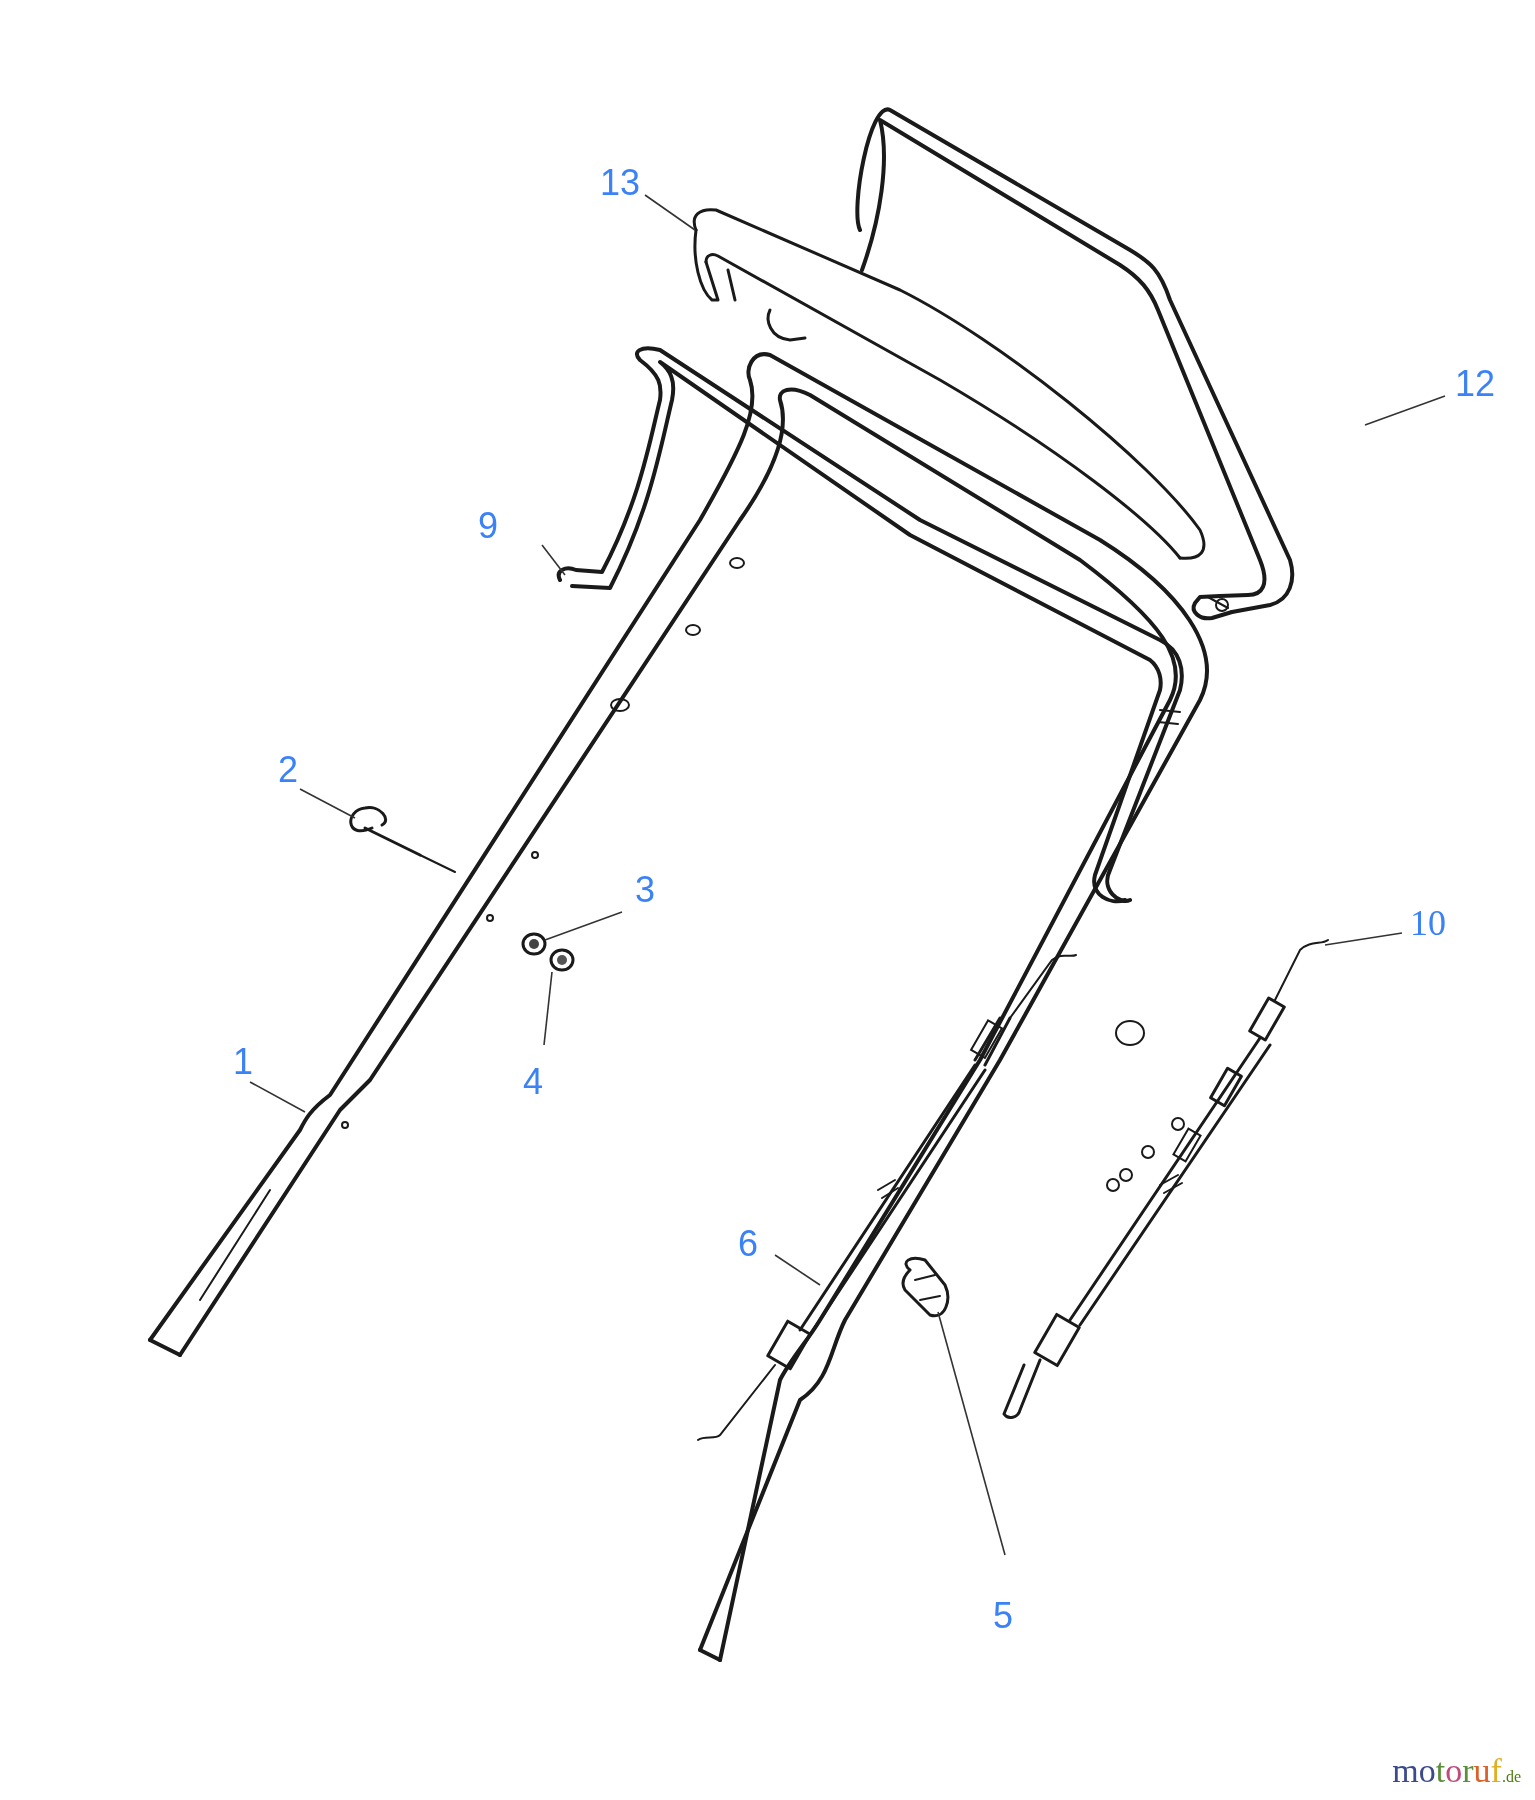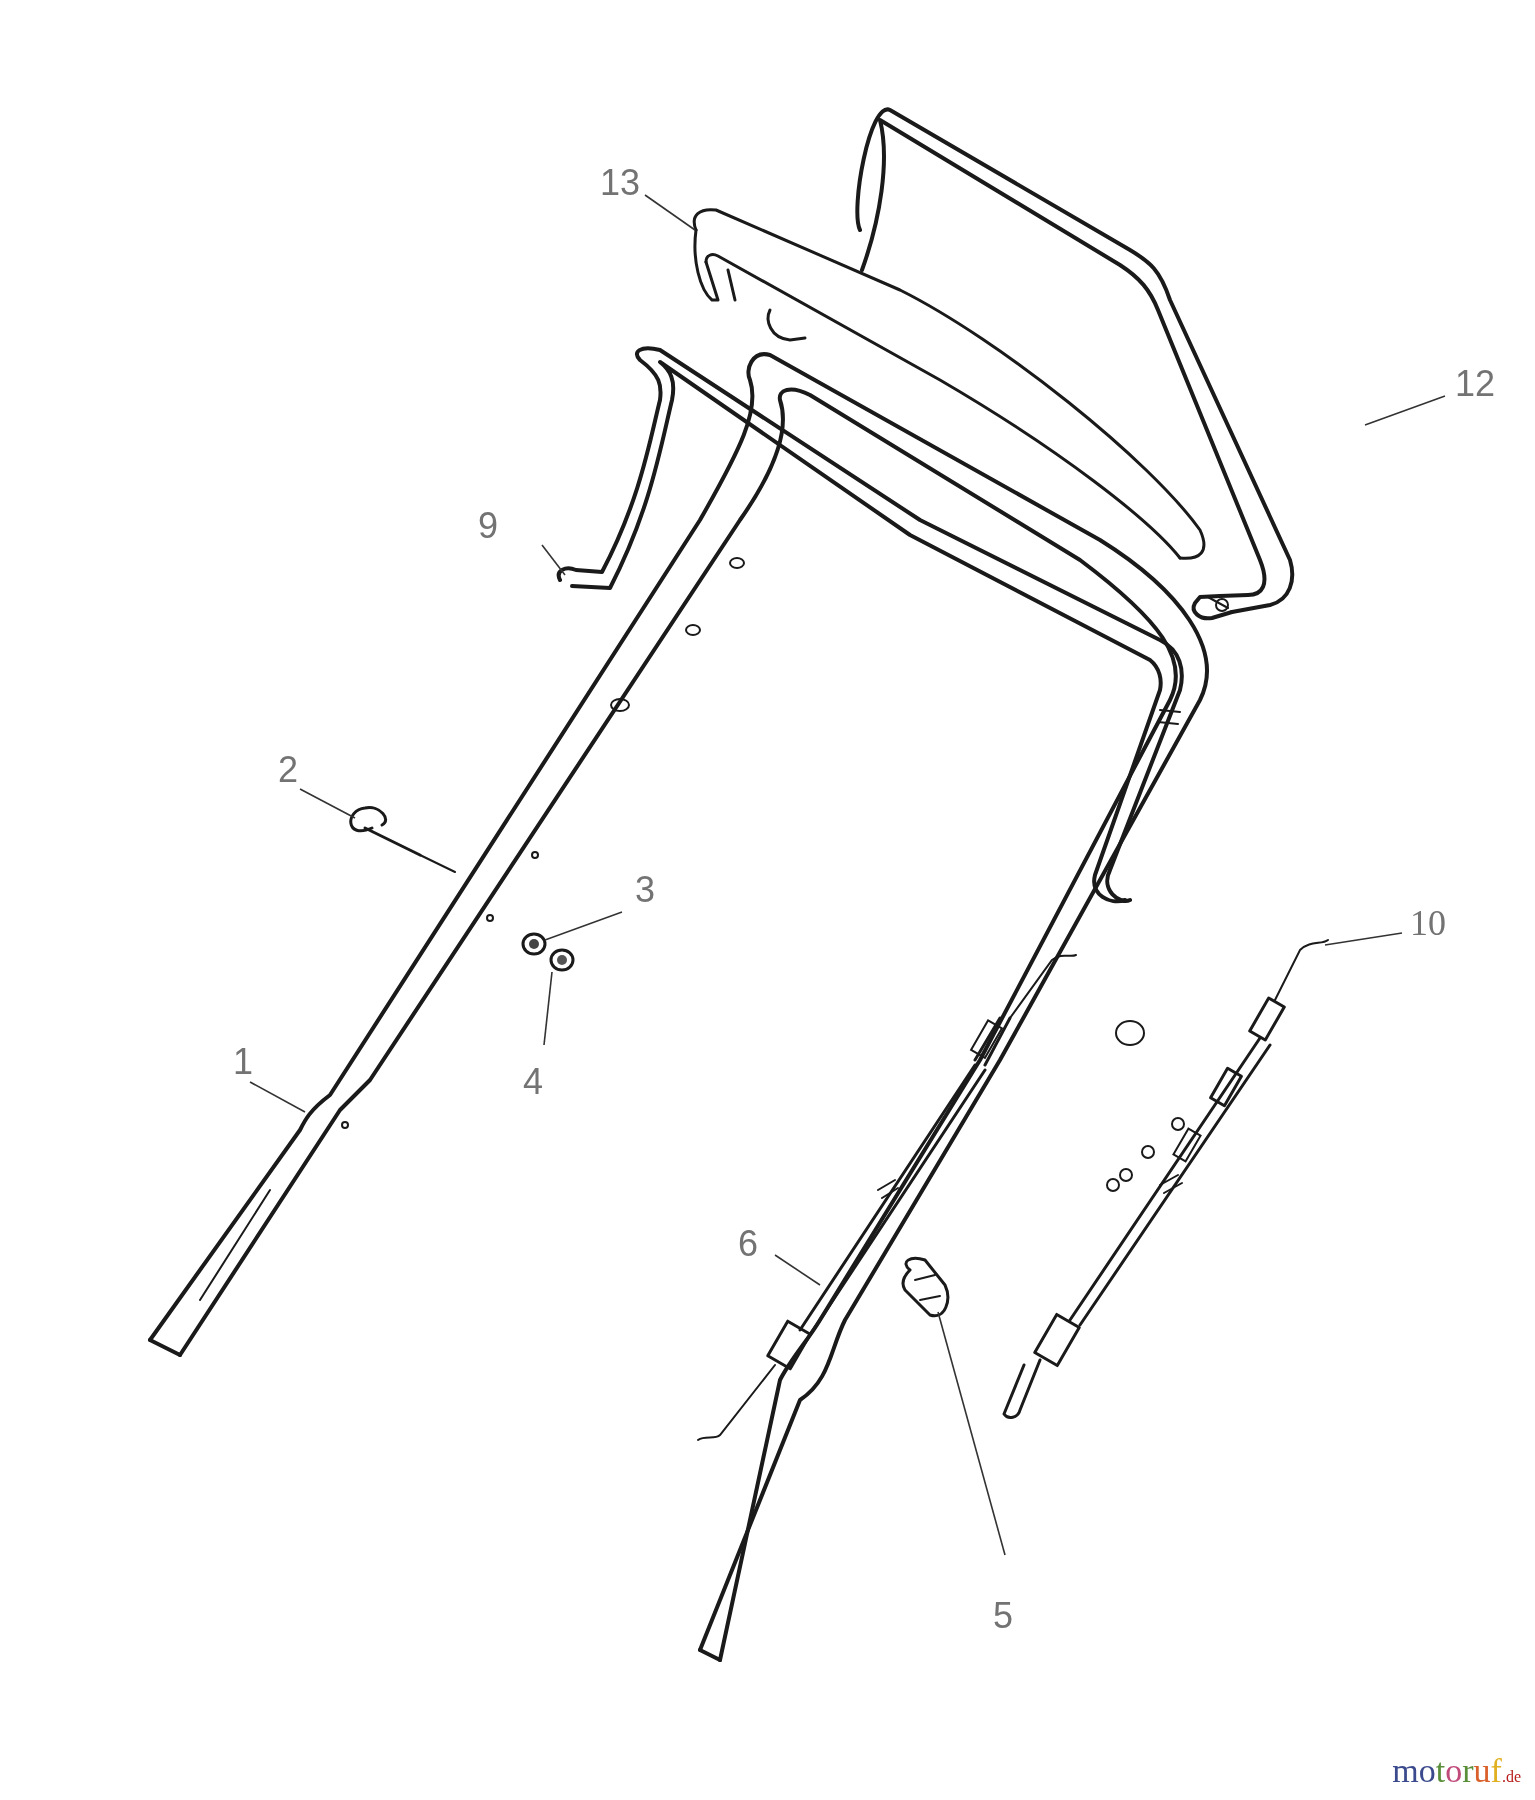--- a/index.html
+++ b/index.html
@@ -1,24 +1,24 @@
 <!DOCTYPE html>
 <html><head>
 <meta charset="utf-8">
 <style>
   html, body { margin: 0; padding: 0; background: #ffffff; }
   body { width: 1535px; height: 1800px; position: relative; overflow: hidden; font-family: "Liberation Sans", sans-serif; }
   #diagram { position: absolute; left: 0; top: 0; width: 1535px; height: 1800px; }
   .part { fill: none; stroke: #1a1a1a; stroke-width: 4; stroke-linecap: round; stroke-linejoin: round; }
   .thin { fill: none; stroke: #1a1a1a; stroke-width: 2; stroke-linecap: round; }
   .leader { stroke: #333; stroke-width: 1.6; fill: none; }
-  .label { position: absolute; font-family: "Liberation Sans", sans-serif; font-size: 36px; color: #737373; line-height: 1; }
+  .label { position: absolute; font-family: "Liberation Sans", sans-serif; font-size: 36px; color: #3b82f6; line-height: 1; }
   .label.bold { font-weight: normal; }
   .brand { position: absolute; right: 14px; bottom: 10px; font-family: "Liberation Serif", serif; font-size: 34px; letter-spacing: 0px; }
-  .brand .suffix { font-size: 16px; color: #b91c1c; }
+  .brand .suffix { font-size: 16px; color: #4d7c0f; }
 </style>
 </head>
 <body>
 
 <svg id="diagram" viewBox="0 0 1535 1800" xmlns="http://www.w3.org/2000/svg">
 
   <g>
     <path class="part" d="M860 230 C 850 210, 870 100, 890 110 L 1130 250 C 1150 262, 1160 270, 1170 300 L 1290 560 C 1296 580, 1290 600, 1270 605 L 1232 612"></path>
     <path class="part" d="M862 270 C 880 220, 890 160, 880 120 L 1120 265 C 1140 278, 1150 290, 1158 310 L 1260 560 C 1270 585, 1262 595, 1248 595 L 1220 596"></path>
     <path class="part" d="M1232 612 L 1212 618 C 1200 620, 1190 612, 1195 603 L 1200 597 L 1220 596"></path>

